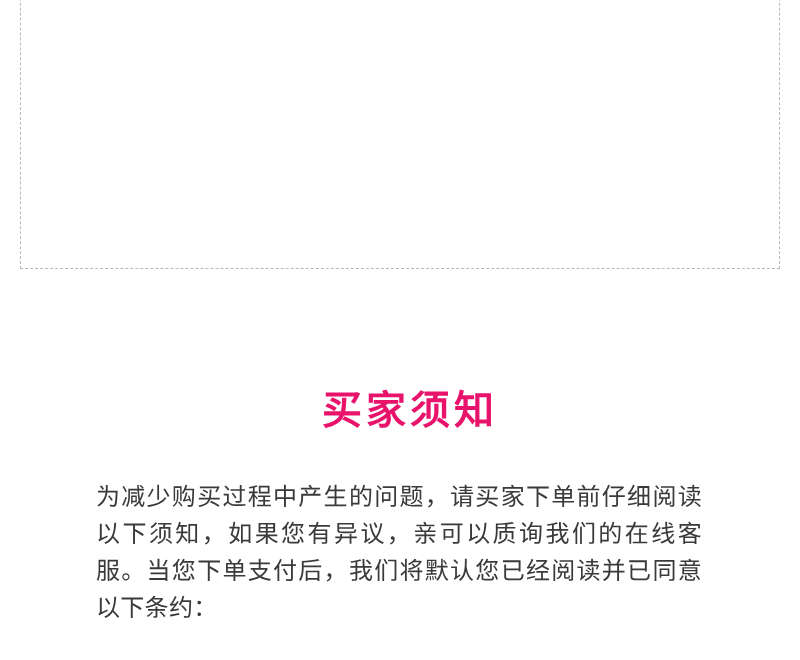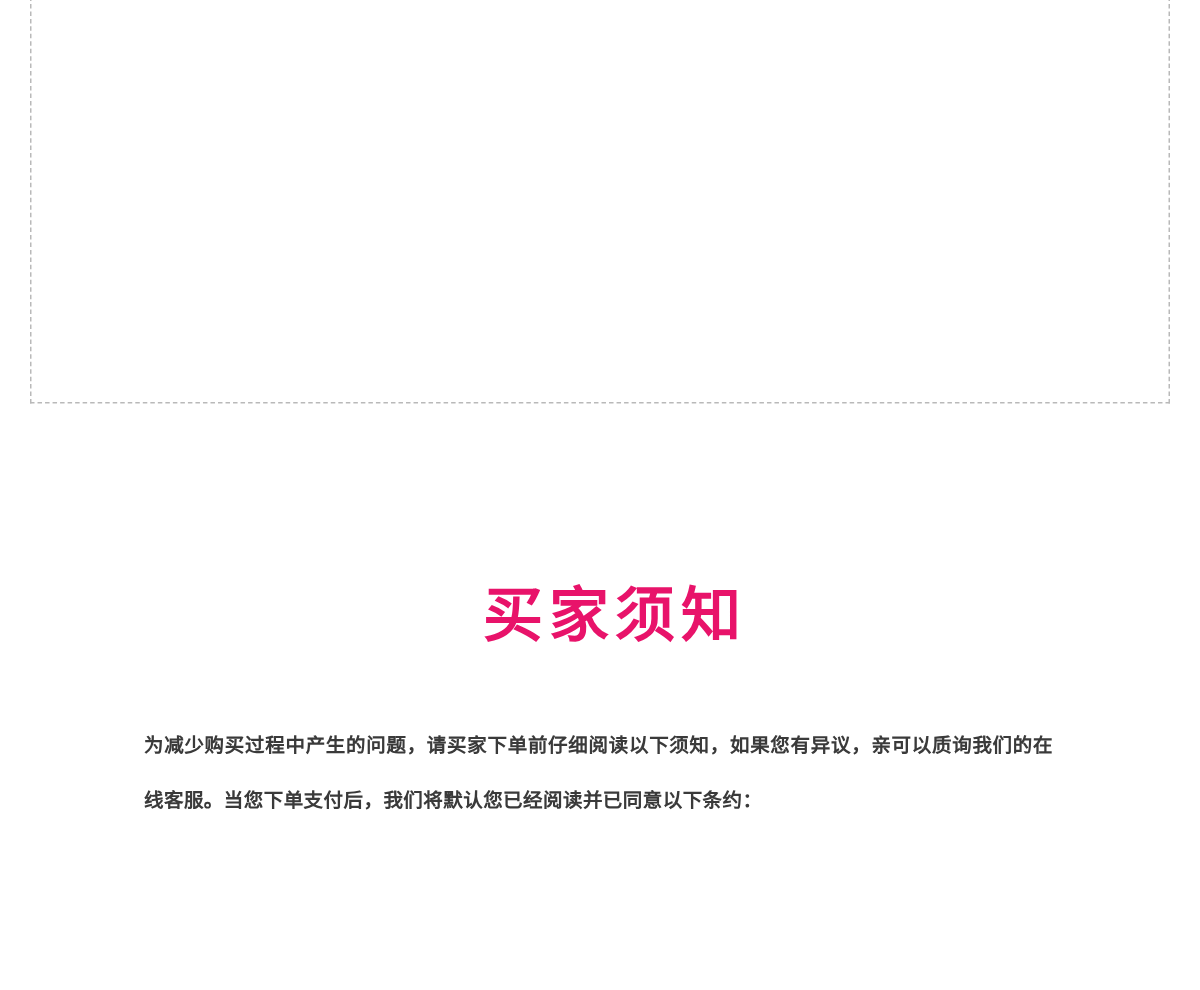--- a/index.html
+++ b/index.html
@@ -66,25 +66,24 @@
     letter-spacing: 4px;
     font-family: "Liberation Serif", "DejaVu Serif", serif;
     margin-left: 34px;
   }
   .body-copy {
     position: absolute;
     left: 96px;
     top: 478px;
     width: 606px;
     color: #3a3a3a;
-    font-size: 13px;
+    font-size: 24px;
     line-height: 37px;
     letter-spacing: 0.3px;
     text-align: justify;
-    font-weight: bold;
   }
   .tag-button {
     position: absolute;
     left: 100px;
     top: 622px;
     width: 183px;
     height: 38px;
     background: #ed0f5f;
     color: #ffffff;
     font-size: 21px;

